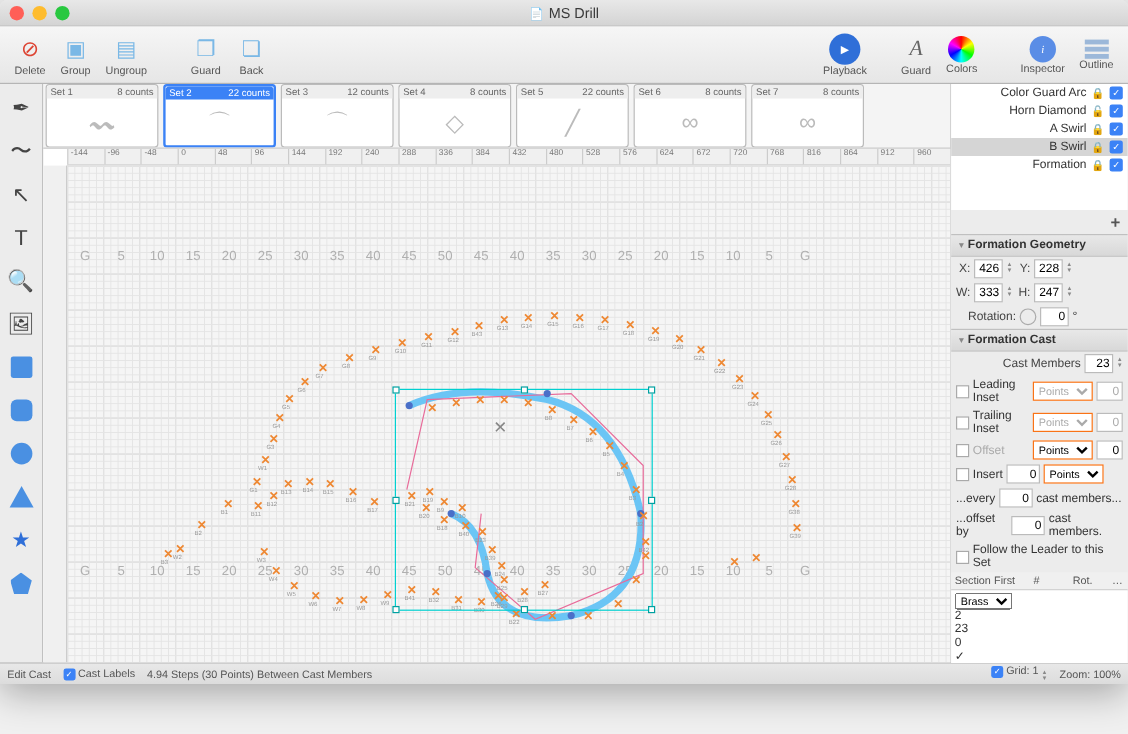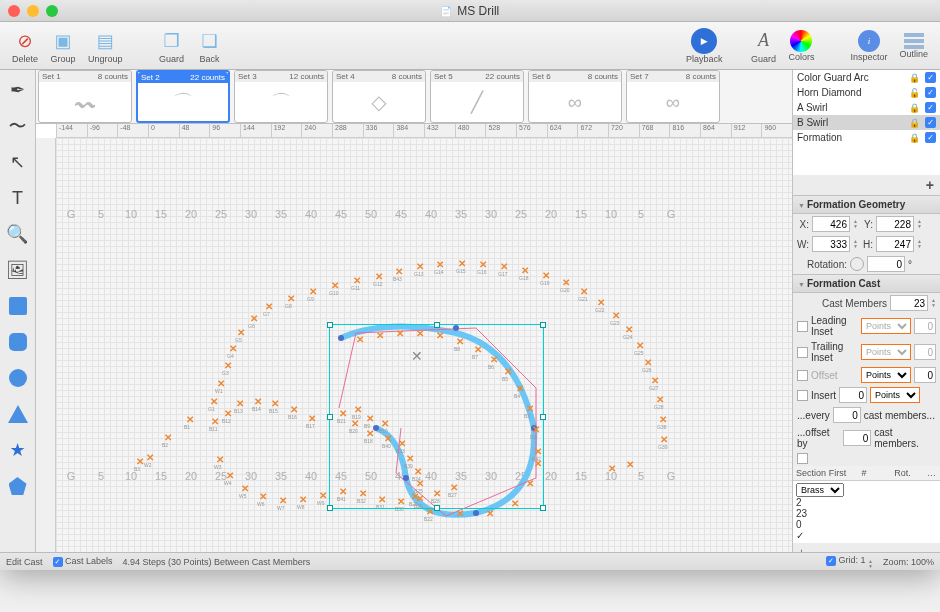--- a/index.html
+++ b/index.html
@@ -60,32 +60,32 @@
 .yardlines.bottom { top: auto; bottom: 70px; }
 .marker { position: absolute; font-size: 10px; font-weight: bold; color: #ee8833; }
 .marker .lbl { position: absolute; font-size: 5px; color: #999; top: 10px; left: -2px; font-weight: normal; }
 .sel-box { position: absolute; border: 1px solid #00d0d0; }
 .sel-handle { position: absolute; width: 6px; height: 6px; background: #fff; border: 1px solid #00a0a0; }
 .bez { stroke: #6bc5f5; stroke-width: 6; fill: none; }
 .bez-pt { fill: #4a6fc8; }
 .bez-line { stroke: #e86b9a; stroke-width: 1; fill:none; }
 
 .right-panel { width: 148px; background: #ececec; border-left: 1px solid #c0c0c0; display: flex; flex-direction: column; font-size: 10px; color: #333; overflow-y: auto; }
-.form-list { background: #fff; }
+.form-list { background: #fff; text-align: right; }
 .form-row { display: flex; align-items: center; padding: 2px 4px; gap: 4px; border-bottom: 0; }
 .form-row.sel { background: #d5d5d5; }
 .form-row .nm { flex: 1; font-size: 10px; }
 .form-row .lk { font-size: 9px; color: #888; }
 .form-row .vis { width: 11px; height: 11px; background: #3b82f6; border-radius: 2px; display:inline-flex;align-items:center;justify-content:center;color:#fff;font-size:8px; }
 .add-btn { text-align: right; padding: 2px 6px; color: #555; font-size: 14px; font-weight: bold; }
 .sect-hdr { background: linear-gradient(#e8e8e8,#d8d8d8); padding: 3px 5px; font-size: 10px; font-weight: bold; border-top: 1px solid #c0c0c0; border-bottom: 1px solid #c0c0c0; }
 .sect-hdr::before { content: "▼ "; font-size: 7px; color: #888; }
 .prop-row { display: flex; align-items: center; padding: 2px 4px; gap: 3px; }
 .prop-row label { font-size: 10px; color: #444; min-width: 12px; text-align: right; }
-.prop-row input[type=text] { width: 38px; height: 16px; font-size: 10px; text-align: right; border: 1px solid #bbb; padding: 0 2px; background:#fff; }
+.prop-row input[type=text] { width: 24px; height: 16px; font-size: 10px; text-align: right; border: 1px solid #bbb; padding: 0 2px; background:#fff; }
 .prop-row select, .sel-sm { height: 16px; font-size: 9px; border: 1px solid #f97316; background: #fff; }
 .sel-sm { width: 50px; }
 .stepper { display: inline-flex; flex-direction: column; font-size: 5px; color: #888; line-height: 5px; }
 .ck { width: 11px; height: 11px; border: 1px solid #aaa; background:#fff; display:inline-block; }
 .disabled { color: #aaa; }
 .table-hdr { display: flex; font-size: 9px; color: #555; background: #f0f0f0; border-bottom: 1px solid #ccc; padding: 2px 3px; }
 .table-row { display: flex; font-size: 10px; padding: 2px 3px; background:#fff;flex-direction:column; }
 .table-hdr > span, .table-row > span { flex: 1; }
 .pm-row { padding: 3px 5px; font-size: 12px; color: #666; }
 
@@ -518,20 +518,21 @@
           <span>cast members...</span>
         </div>
       <div class="prop-row">
           <span>...offset by</span>
           <input type="text" style="width: 28px;" value="0">
           <span>cast members.</span>
         </div>
       <div style="height:6px"></div>
       <div class="prop-row">
           <span class="ck"></span>
+          <span>Follow the Leader to this Set</span>
         </div>
       <div class="table-hdr">
         <span>Section</span>
           <span>First</span>
           <span>#</span>
           <span>Rot.</span>
           <span style="flex:0 0 10px">…</span>
       </div>
       <div class="table-row">
         <span><select style="width:48px;font-size:9px"><option>Brass</option></select></span>

